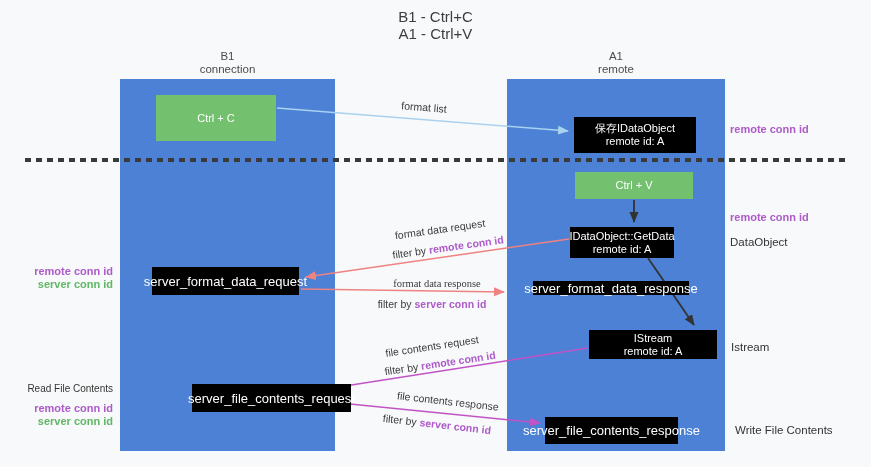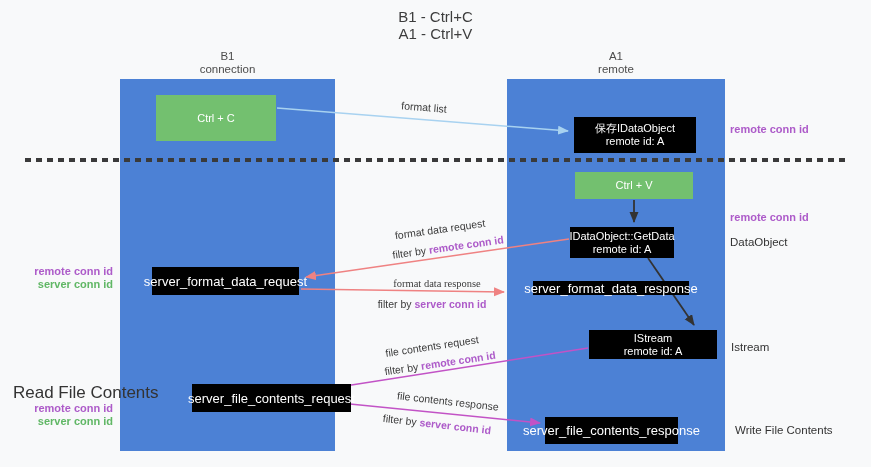--- a/index.html
+++ b/index.html
@@ -156,17 +156,17 @@
 
   <div class="side purple" style="left:730px; top:123px;">remote conn id</div>
   <div class="side purple" style="left:730px; top:211px;">remote conn id</div>
   <div class="side" style="left:730px; top:236px; font-size:11.5px;">DataObject</div>
   <div class="side" style="left:731px; top:341px; font-size:11.5px;">Istream</div>
   <div class="side" style="left:735px; top:424px; font-size:11.5px;">Write File Contents</div>
 
   <div class="side side-right purple" style="left:15px; top:265px; width:98px;">remote conn id</div>
   <div class="side side-right greentxt" style="left:15px; top:278px; width:98px;">server conn id</div>
 
-  <div class="side side-right" style="left:13px; top:383px; width:100px; font-size:17px;">Read File Contents</div>
+  <div class="side side-right" style="left:13px; top:383px; width:100px; font-size:10px;">Read File Contents</div>
   <div class="side side-right purple" style="left:15px; top:402px; width:98px;">remote conn id</div>
   <div class="side side-right greentxt" style="left:15px; top:415px; width:98px;">server conn id</div>
 
 </div>
 
 </body></html>

